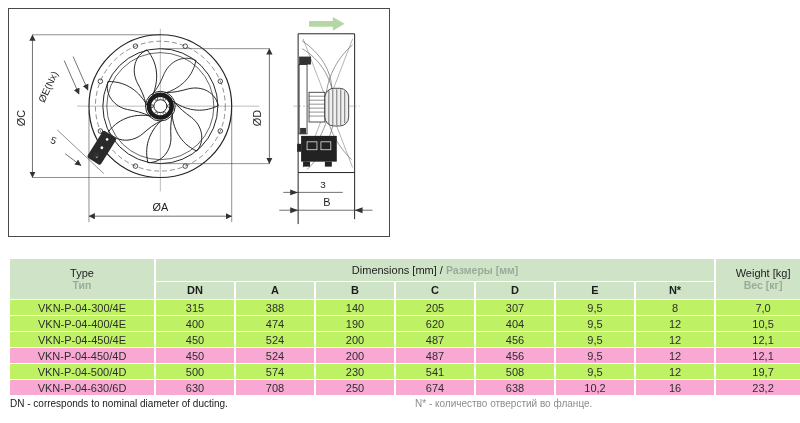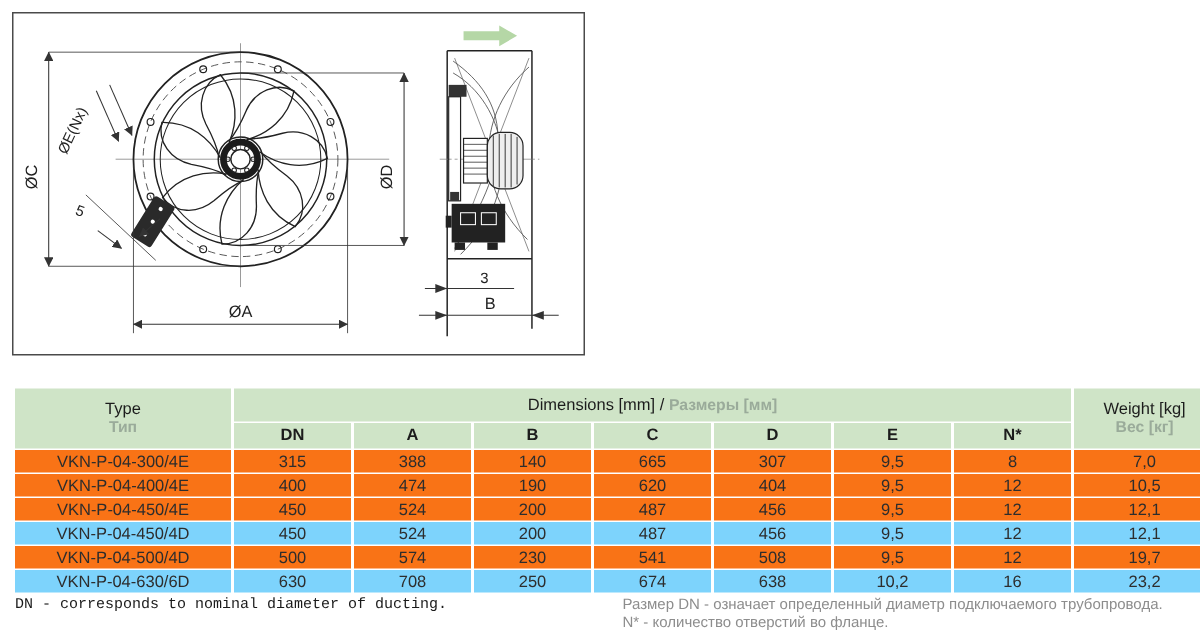--- a/index.html
+++ b/index.html
@@ -17,26 +17,26 @@
                border-collapse:separate; border-spacing:2px 1px;
                table-layout:fixed; font-size:11px; }
   table.spec th, table.spec td { padding:0; text-align:center; vertical-align:middle; }
   .h-green { background:#cfe4c7; }
   .en  { font-weight:normal; color:#1c1c1c; }
   .ru  { font-weight:bold; color:#9aab9a; font-size:10.5px; }
   .hrow1 th { height:21px; }
   .hrow2 th { height:17px; font-weight:bold; color:#1c1c1c;margin-left:48px; }
   th.span2 { height:40px; }
   table.spec td { height:15px; color:#2d2d2d; }
-  tr.row-light td { background:#f97316; }
-  tr.row-dark  td { background:#7dd3fc; }
+  tr.row-light td { background:#bef264; }
+  tr.row-dark  td { background:#f9a8d4; }
   td.type-cell { text-align:left; padding-left:8px; }
 
   
-  .notes-en { position:absolute; left:10px;  top:398px; font-size:10px; line-height:12px; color:#1a1a1a;font-family:Liberation Mono, monospace; }
+  .notes-en { position:absolute; left:10px;  top:398px; font-size:10px; line-height:12px; color:#1a1a1a; }
   .notes-ru { position:absolute; left:415px; top:398px; font-size:10px; line-height:12px; color:#8d8d8d; }
 </style>
 </head>
 <body>
 
 <div class="drawing-box">
   <svg viewBox="0 0 382 229">
     <defs>
       <marker id="ar" viewBox="0 0 10 10" refX="9.5" refY="5" markerWidth="9" markerHeight="9" orient="auto-start-reverse">
         <path d="M0,0 L10,5 L0,10 z" fill="#333"></path>
@@ -224,21 +224,21 @@
       <th class="h-green">E</th>
       <th class="h-green">N*</th>
     </tr>
   </thead>
   <tbody>
     <tr class="row-light">
       <td class="type-cell">VKN-P-04-300/4E</td>
       <td>315</td>
       <td>388</td>
       <td>140</td>
-      <td>665</td>
+      <td>205</td>
       <td>307</td>
       <td>9,5</td>
       <td>8</td>
       <td>7,0</td>
     </tr>
     <tr class="row-light">
       <td class="type-cell">VKN-P-04-400/4E</td>
       <td>400</td>
       <td>474</td>
       <td>190</td>
@@ -292,15 +292,14 @@
       <td>16</td>
       <td>23,2</td>
     </tr>
   </tbody>
 </table>
 
 <div class="notes-en">
   <div>DN - corresponds to nominal diameter of ducting.</div>
 </div>
 <div class="notes-ru">
-  <div>Размер DN - означает определенный диаметр подключаемого трубопровода.</div>
   <div>N* - количество отверстий во фланце.</div>
 </div>
 
 </body></html>

